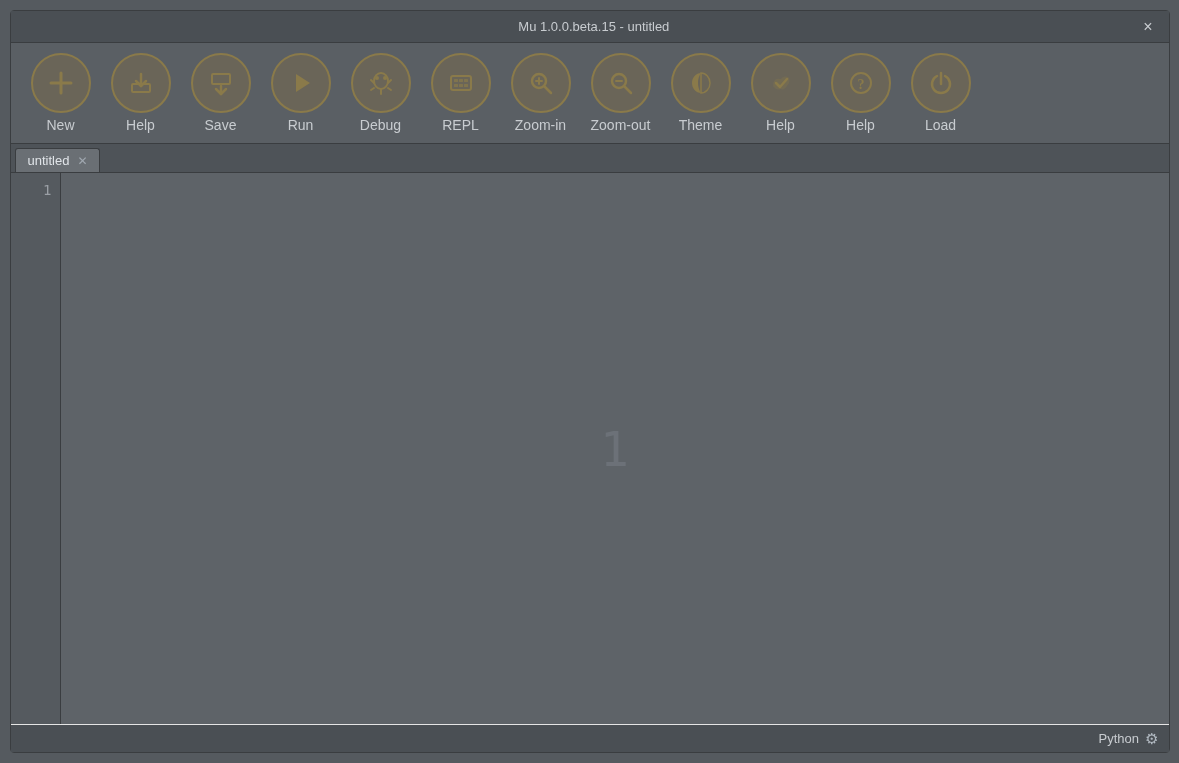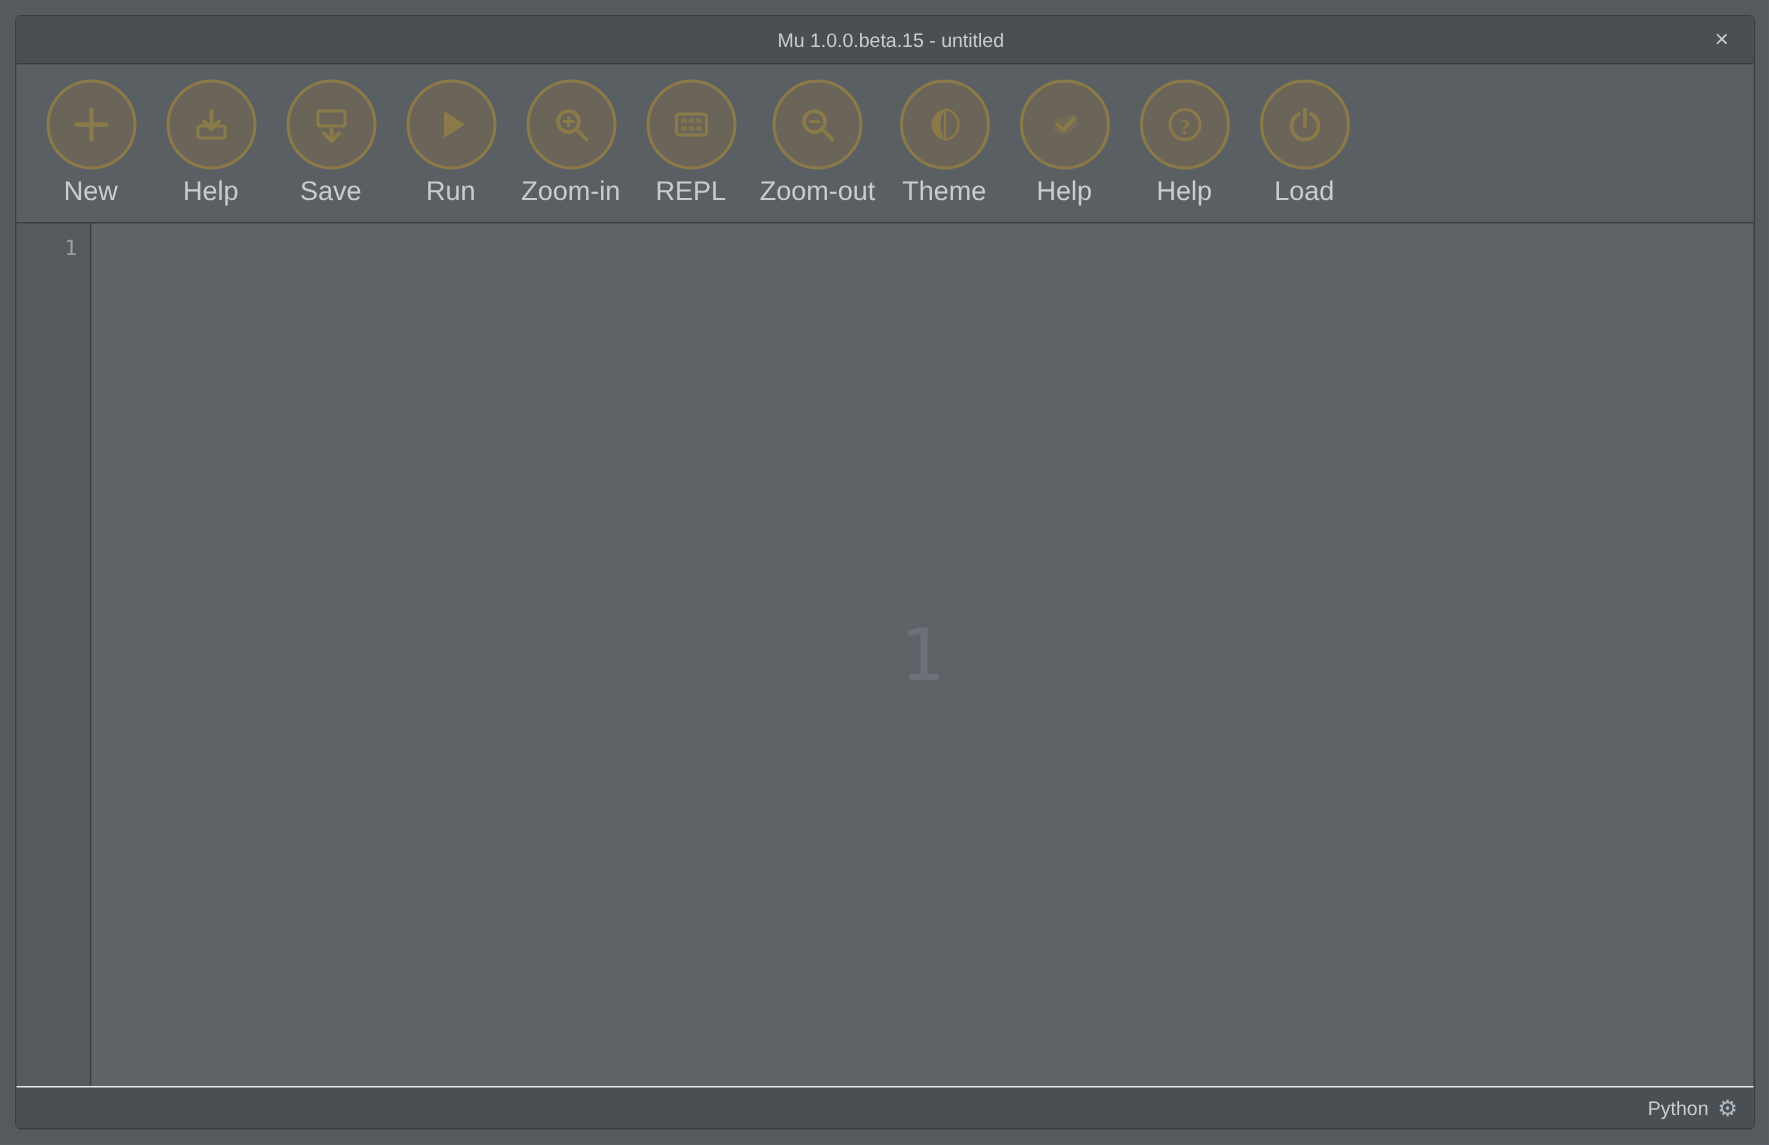--- a/index.html
+++ b/index.html
@@ -68,21 +68,21 @@
       background: #6a6558;
       display: flex;
       align-items: center;
       justify-content: center;
       color: #8a7a4a;
       font-size: 26px;
       margin-bottom: 4px;
     }
     .tool-label {
       color: #c8ccd0;
-      font-size: 18px;
+      font-size: 14px;
     }
     .tabs-bar {
       display: flex;
       background: #4e5358;
       border-bottom: 1px solid #3a3d40;
       padding: 0 4px;
     }
     .tab {
       display: flex;
       align-items: center;
@@ -208,31 +208,34 @@
 
     <button class="tool-btn">
       <div class="tool-icon-circle">
         <svg width="30" height="30" viewBox="0 0 30 30" fill="none">
           <polygon points="10,6 24,15 10,24" fill="#8a7a4a"></polygon>
         </svg>
       </div>
       <span class="tool-label">Run</span>
     </button>
 
-
-    <button class="tool-btn">
-      <div class="tool-icon-circle">
-        <svg width="30" height="30" viewBox="0 0 30 30" fill="none">
-          <circle cx="13" cy="13" r="7" stroke="#8a7a4a" stroke-width="2.5" fill="none"></circle>
-          <line x1="18.5" y1="18.5" x2="25" y2="25" stroke="#8a7a4a" stroke-width="2.5" stroke-linecap="round"></line>
-          <line x1="10" y1="13" x2="16" y2="13" stroke="#8a7a4a" stroke-width="2" stroke-linecap="round"></line>
-          <line x1="13" y1="10" x2="13" y2="16" stroke="#8a7a4a" stroke-width="2" stroke-linecap="round"></line>
-        </svg>
-      </div>
-      <span class="tool-label">Zoom-in</span>
+    <button class="tool-btn">
+      <div class="tool-icon-circle">
+        <svg width="30" height="30" viewBox="0 0 30 30" fill="none">
+          <ellipse cx="15" cy="13" rx="7" ry="8" stroke="#8a7a4a" stroke-width="2" fill="none"></ellipse>
+          <circle cx="11" cy="10" r="2" fill="#8a7a4a"></circle>
+          <circle cx="19" cy="10" r="2" fill="#8a7a4a"></circle>
+          <line x1="15" y1="21" x2="15" y2="26" stroke="#8a7a4a" stroke-width="2" stroke-linecap="round"></line>
+          <line x1="8" y1="15" x2="5" y2="12" stroke="#8a7a4a" stroke-width="2" stroke-linecap="round"></line>
+          <line x1="22" y1="15" x2="25" y2="12" stroke="#8a7a4a" stroke-width="2" stroke-linecap="round"></line>
+          <line x1="8" y1="20" x2="5" y2="22" stroke="#8a7a4a" stroke-width="2" stroke-linecap="round"></line>
+          <line x1="22" y1="20" x2="25" y2="22" stroke="#8a7a4a" stroke-width="2" stroke-linecap="round"></line>
+        </svg>
+      </div>
+      <span class="tool-label">Debug</span>
     </button>
 
     <button class="tool-btn">
       <div class="tool-icon-circle">
         <svg width="30" height="30" viewBox="0 0 30 30" fill="none">
           <rect x="5" y="8" width="20" height="14" rx="2" stroke="#8a7a4a" stroke-width="2" fill="none"></rect>
           <rect x="8" y="11" width="4" height="3" rx="0.5" fill="#8a7a4a" opacity="0.7"></rect>
           <rect x="13" y="11" width="4" height="3" rx="0.5" fill="#8a7a4a" opacity="0.7"></rect>
           <rect x="18" y="11" width="4" height="3" rx="0.5" fill="#8a7a4a" opacity="0.7"></rect>
           <rect x="8" y="16" width="4" height="3" rx="0.5" fill="#8a7a4a" opacity="0.7"></rect>
@@ -242,20 +245,32 @@
       </div>
       <span class="tool-label">REPL</span>
     </button>
 
     <button class="tool-btn">
       <div class="tool-icon-circle">
         <svg width="30" height="30" viewBox="0 0 30 30" fill="none">
           <circle cx="13" cy="13" r="7" stroke="#8a7a4a" stroke-width="2.5" fill="none"></circle>
           <line x1="18.5" y1="18.5" x2="25" y2="25" stroke="#8a7a4a" stroke-width="2.5" stroke-linecap="round"></line>
           <line x1="10" y1="13" x2="16" y2="13" stroke="#8a7a4a" stroke-width="2" stroke-linecap="round"></line>
+          <line x1="13" y1="10" x2="13" y2="16" stroke="#8a7a4a" stroke-width="2" stroke-linecap="round"></line>
+        </svg>
+      </div>
+      <span class="tool-label">Zoom-in</span>
+    </button>
+
+    <button class="tool-btn">
+      <div class="tool-icon-circle">
+        <svg width="30" height="30" viewBox="0 0 30 30" fill="none">
+          <circle cx="13" cy="13" r="7" stroke="#8a7a4a" stroke-width="2.5" fill="none"></circle>
+          <line x1="18.5" y1="18.5" x2="25" y2="25" stroke="#8a7a4a" stroke-width="2.5" stroke-linecap="round"></line>
+          <line x1="10" y1="13" x2="16" y2="13" stroke="#8a7a4a" stroke-width="2" stroke-linecap="round"></line>
         </svg>
       </div>
       <span class="tool-label">Zoom-out</span>
     </button>
 
     <button class="tool-btn">
       <div class="tool-icon-circle">
         <svg width="30" height="30" viewBox="0 0 30 30" fill="none">
           <path d="M15 5 C10 5 6 9.5 6 15 C6 20.5 10 25 15 25 C15 25 12 21 12 15 C12 9 15 5 15 5Z" fill="#8a7a4a"></path>
           <path d="M15 5 C20 5 24 9.5 24 15 C24 20.5 20 25 15 25 Z" stroke="#8a7a4a" stroke-width="1.5" fill="none"></path>
@@ -288,20 +303,26 @@
       <div class="tool-icon-circle">
         <svg width="30" height="30" viewBox="0 0 30 30" fill="none">
           <path d="M11 8 A9 9 0 1 0 19 8" stroke="#8a7a4a" stroke-width="2.5" fill="none" stroke-linecap="round"></path>
           <line x1="15" y1="5" x2="15" y2="16" stroke="#8a7a4a" stroke-width="2.5" stroke-linecap="round"></line>
         </svg>
       </div>
       <span class="tool-label">Load</span>
     </button>
   </div>
 
+  <div class="tabs-bar">
+    <div class="tab">
+      <span>untitled</span>
+      <span class="tab-close">✕</span>
+    </div>
+  </div>
 
   <div class="editor-area">
     <div class="line-numbers">
       <div class="line-num">1</div>
     </div>
     <div class="code-area">
       <div class="line-num-large">1</div>
     </div>
   </div>
 

